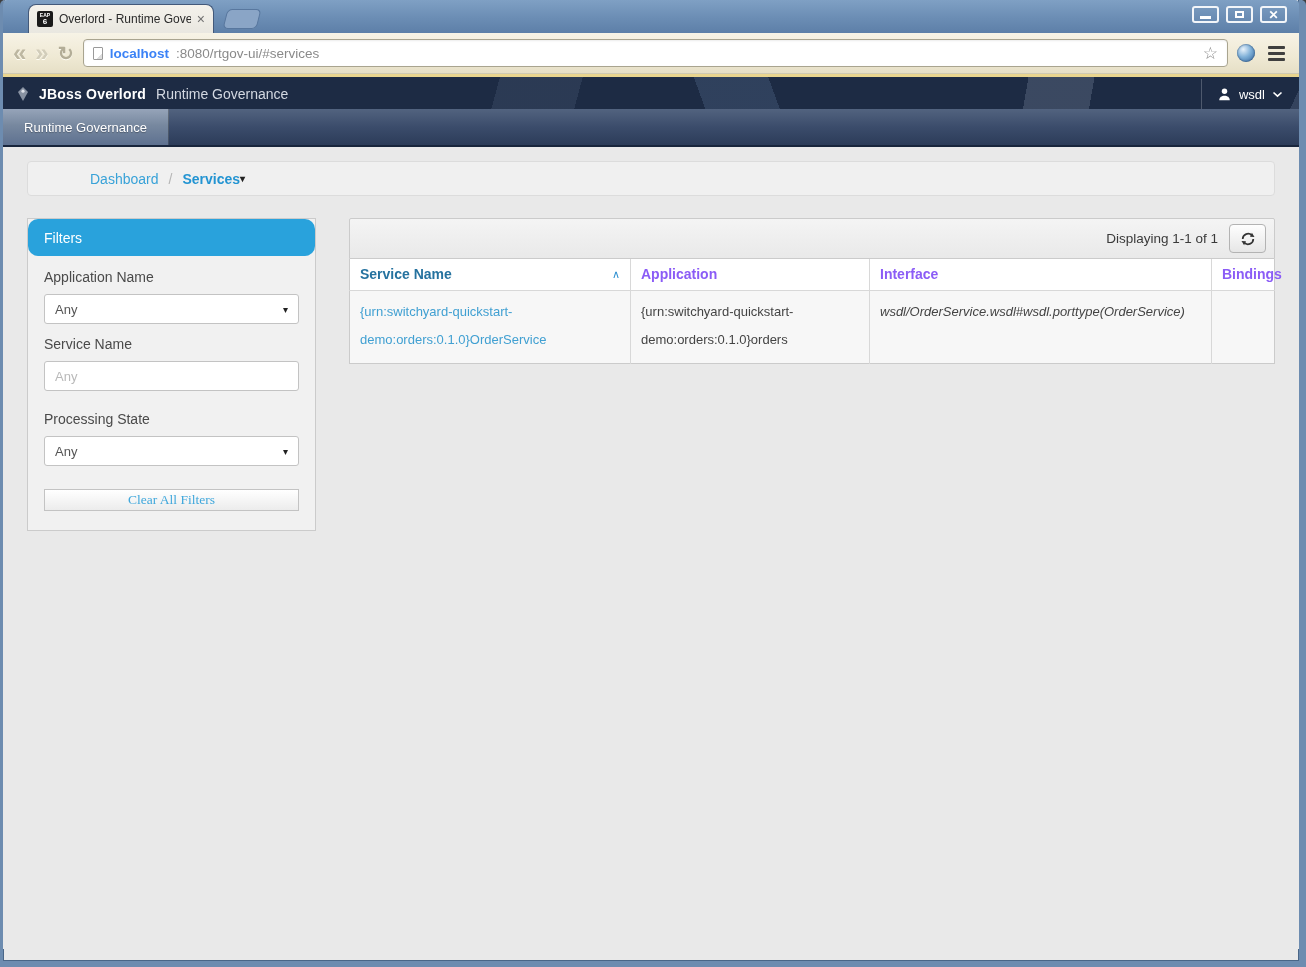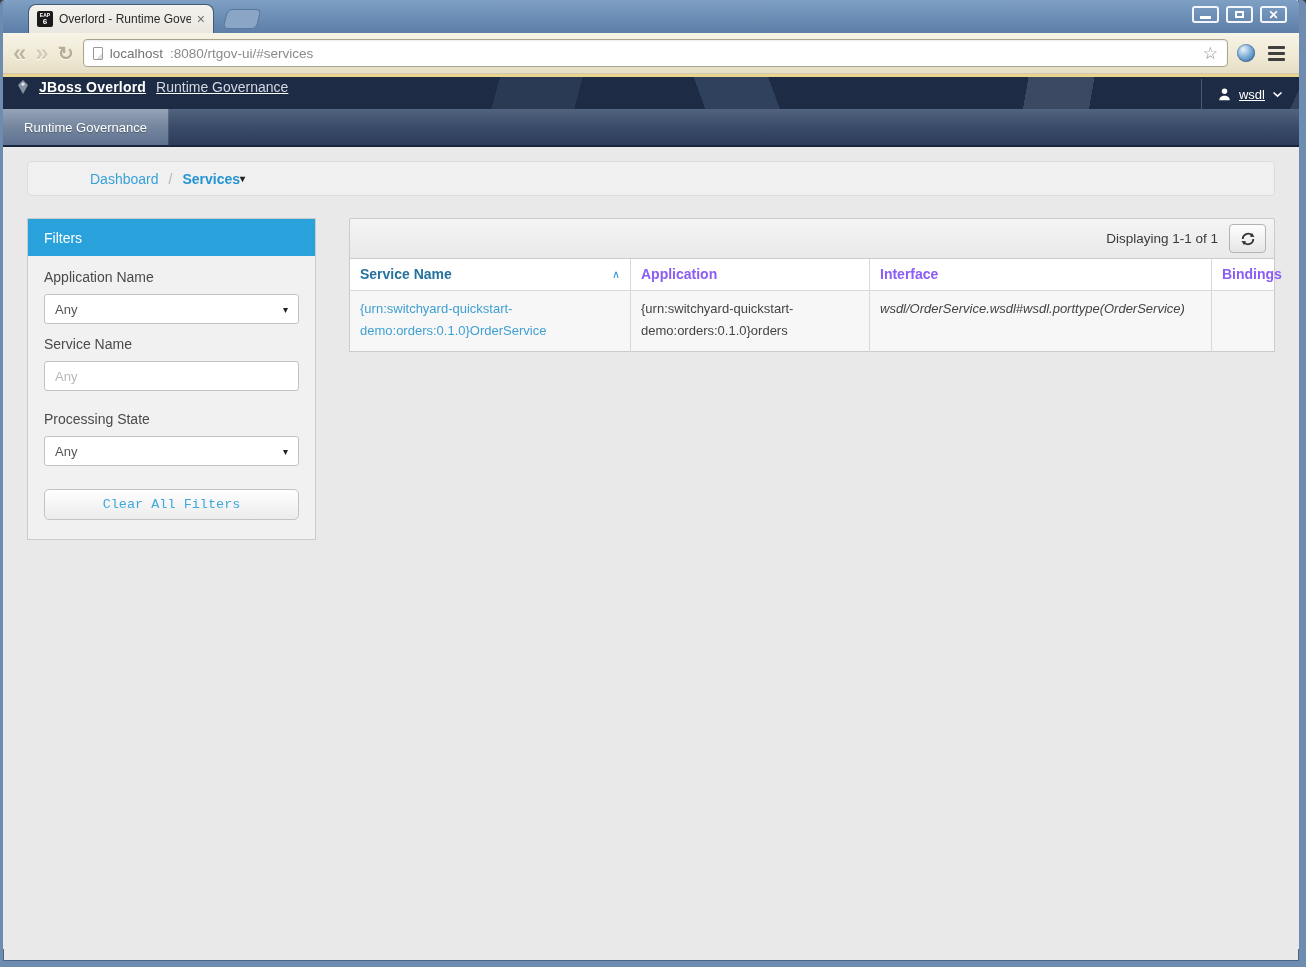--- a/index.html
+++ b/index.html
@@ -43,39 +43,39 @@
              border-bottom:1px solid #cfc9b2; }
   .navbtn { font-size:24px; line-height:1; color:#bdb7a1; text-shadow:0 1px 0 #fffdf4;
             font-weight:bold; }
   .navbtn.fwd { color:#d2cdba; }
   .navbtn.reload { font-size:19px; color:#b3ad97; }
   .urlbar { flex:1; height:28px; background:#fff; border:1px solid #a9a48f; border-radius:4px;
             display:flex; align-items:center; padding:0 9px; gap:7px; font-size:13.5px;
             box-shadow:inset 0 1px 2px rgba(0,0,0,.08); }
   .docicon { width:10px; height:13px; border:1px solid #9a9a9a; border-radius:1px;
              background:linear-gradient(135deg,#fff 70%,#ddd 70%); flex:0 0 auto; }
-  .url-host { font-weight:normal; color:#737373; }
+  .url-host { font-weight:bold; color:#3b82f6; }
   .url-rest { color:#8a8a8a; }
   .star { margin-left:auto; font-size:17px; color:#8a8a8a; line-height:1; }
   .globe { width:18px; height:18px; border-radius:50%;
            background:radial-gradient(circle at 35% 30%, #e8f2fb 0%, #7fb0d8 45%, #2d5f97 100%);
            box-shadow:inset 0 0 2px #1c3f68; }
   .menubtn { display:flex; flex-direction:column; gap:3px; padding:2px 4px; }
   .menubtn i { display:block; width:17px; height:3px; background:#3f3f3f; border-radius:1px; }
 
   .yellowline { height:3px; background:#e9d58f; }
 
   
   .appheader { position:relative; height:32px; background-color:#1d2b44; color:#fff;
     background-image:
       linear-gradient(105deg, transparent 480px, rgba(130,150,180,.14) 480px, rgba(130,150,180,.14) 560px, transparent 560px),
       linear-gradient(70deg,  transparent 660px, rgba(90,115,150,.30) 660px, rgba(90,115,150,.30) 730px, transparent 730px),
       linear-gradient(100deg, transparent 1010px, rgba(165,178,200,.22) 1010px, rgba(165,178,200,.22) 1075px, transparent 1075px),
       linear-gradient(115deg, transparent 1180px, rgba(120,138,168,.25) 1180px, rgba(120,138,168,.25) 1240px, transparent 1240px);
-    display:flex; align-items:flex-start; padding:2px 0 0 12px;text-decoration:underline; }
+    display:flex; align-items:center; padding:2px 0 0 12px; }
   .brand { display:flex; align-items:center; gap:8px; }
   .brand .bold { font-weight:bold; font-size:14px; letter-spacing:.2px; }
   .brand .rest { font-size:14px; color:#d3d8e1; margin-left:2px; }
   .userbox { margin-left:auto; height:100%; display:flex; align-items:center; gap:7px;
              border-left:1px solid rgba(255,255,255,.22); padding:0 16px 0 15px; }
   .userbox .uname { font-size:13px; }
 
   
   .appnav { position:relative; height:38px;
             background:linear-gradient(180deg,#52637f 0%,#3b4c6b 50%,#2c3c59 100%);
@@ -94,36 +94,36 @@
   .bc-link { color:#38a2d8; text-decoration:none;margin-left:46px; }
   .bc-sep { color:#b5b5b5; }
   .bc-cur { color:#2394d2; font-weight:bold; display:flex; align-items:center; }
   .bc-caret { color:#222; font-size:10px; }
 
   .content { display:flex; margin:22px 24px 0 24px; align-items:flex-start; }
 
   
   .filters { width:289px; background:#f1f1f1; border:1px solid #cbcbcb; flex:0 0 auto; }
   .filters-h { height:37px; background:#29a2dc; color:#fff; font-size:14px;
-               display:flex; align-items:center; padding:0 16px; }
+               display:flex; align-items:center; padding:0 16px;border-radius:10px; }
   .filters-b { padding:13px 16px 19px 16px; }
   .flabel { font-size:14px; color:#4a4a4a; margin:8px 0 9px 0; }
   .flabel:first-child { margin-top:0; }
   .fselect { height:30px; background:#fff; border:1px solid #c3c3c3; border-radius:3px;
              display:flex; align-items:center; justify-content:space-between;
              padding:0 10px; font-size:13px; color:#555; margin-bottom:12px; }
   .fselect .caret { font-size:10px; color:#222; }
   .finput { width:100%; height:30px; background:#fff; border:1px solid #c3c3c3; border-radius:3px;
             padding:0 10px; font-size:13px; color:#555; margin-bottom:12px;
             font-family:"Liberation Sans", sans-serif; }
   .finput::placeholder { color:#b9b9b9; opacity:1; }
-  .clearbtn { margin-top:11px; width:100%; height:31px;
+  .clearbtn { margin-top:11px; width:100%; height:22px;
               background:linear-gradient(180deg,#ffffff,#ececec);
-              border:1px solid #c3c3c3; border-radius:5px; color:#41a8dc; font-size:13.5px;
-              font-family:Liberation Mono, monospace; cursor:pointer; }
+              border:1px solid #c3c3c3; border-radius:0; color:#41a8dc; font-size:13.5px;
+              font-family:Liberation Serif, serif; cursor:pointer; }
 
   
   .tablepanel { flex:1; margin-left:33px; }
   .ttoolbar { height:41px; background:linear-gradient(180deg,#f4f4f4,#e9e9e9);
               border:1px solid #cbcbcb; border-radius:2px 2px 0 0;
               display:flex; align-items:center; justify-content:flex-end; gap:11px;
               padding:0 8px; }
   .displaying { font-size:13.5px; color:#3a3a3a; }
   .refreshbtn { width:37px; height:29px; background:linear-gradient(180deg,#fefefe,#e6e6e6);
                 border:1px solid #b3b3b3; border-radius:4px; display:flex;
@@ -132,21 +132,21 @@
   table.services { width:100%; border-collapse:collapse; background:#fff;
                    border:1px solid #cbcbcb; border-top:none; table-layout:fixed; }
   .services th { text-align:left; font-size:14px; font-weight:bold; color:#8b5cf6;
                  padding:6px 10px; height:31px; border-right:1px solid #d8d8d8;
                  background:#fff; vertical-align:middle; }
   .services th:last-child { border-right:none; }
   .services th.sorted { color:#25729f; }
   .sortcaret { float:right; color:#2d8fd0; font-size:11px; font-weight:normal; margin-top:2px; }
   .services td { font-size:13px; color:#444; padding:7px 10px 9px 10px; height:48px;
                  vertical-align:top; background:#f7f7f7; border-right:1px solid #d8d8d8;
-                 border-top:1px solid #d8d8d8; line-height:22px; }
+                 border-top:1px solid #d8d8d8; line-height:28px; }
   .services td:last-child { border-right:none; }
   .cell-link { color:#41a0d2; text-decoration:none; }
   .cell-nowrap { white-space:nowrap; overflow:hidden;font-style:italic; }
 
   .pagefooter { margin:29px 24px 0 24px; border-top:1px solid #c9c9c9;
                 padding:17px 0 0 2px; color:#757575; font-size:13.5px; }
 </style>
 </head>
 <body>
 

